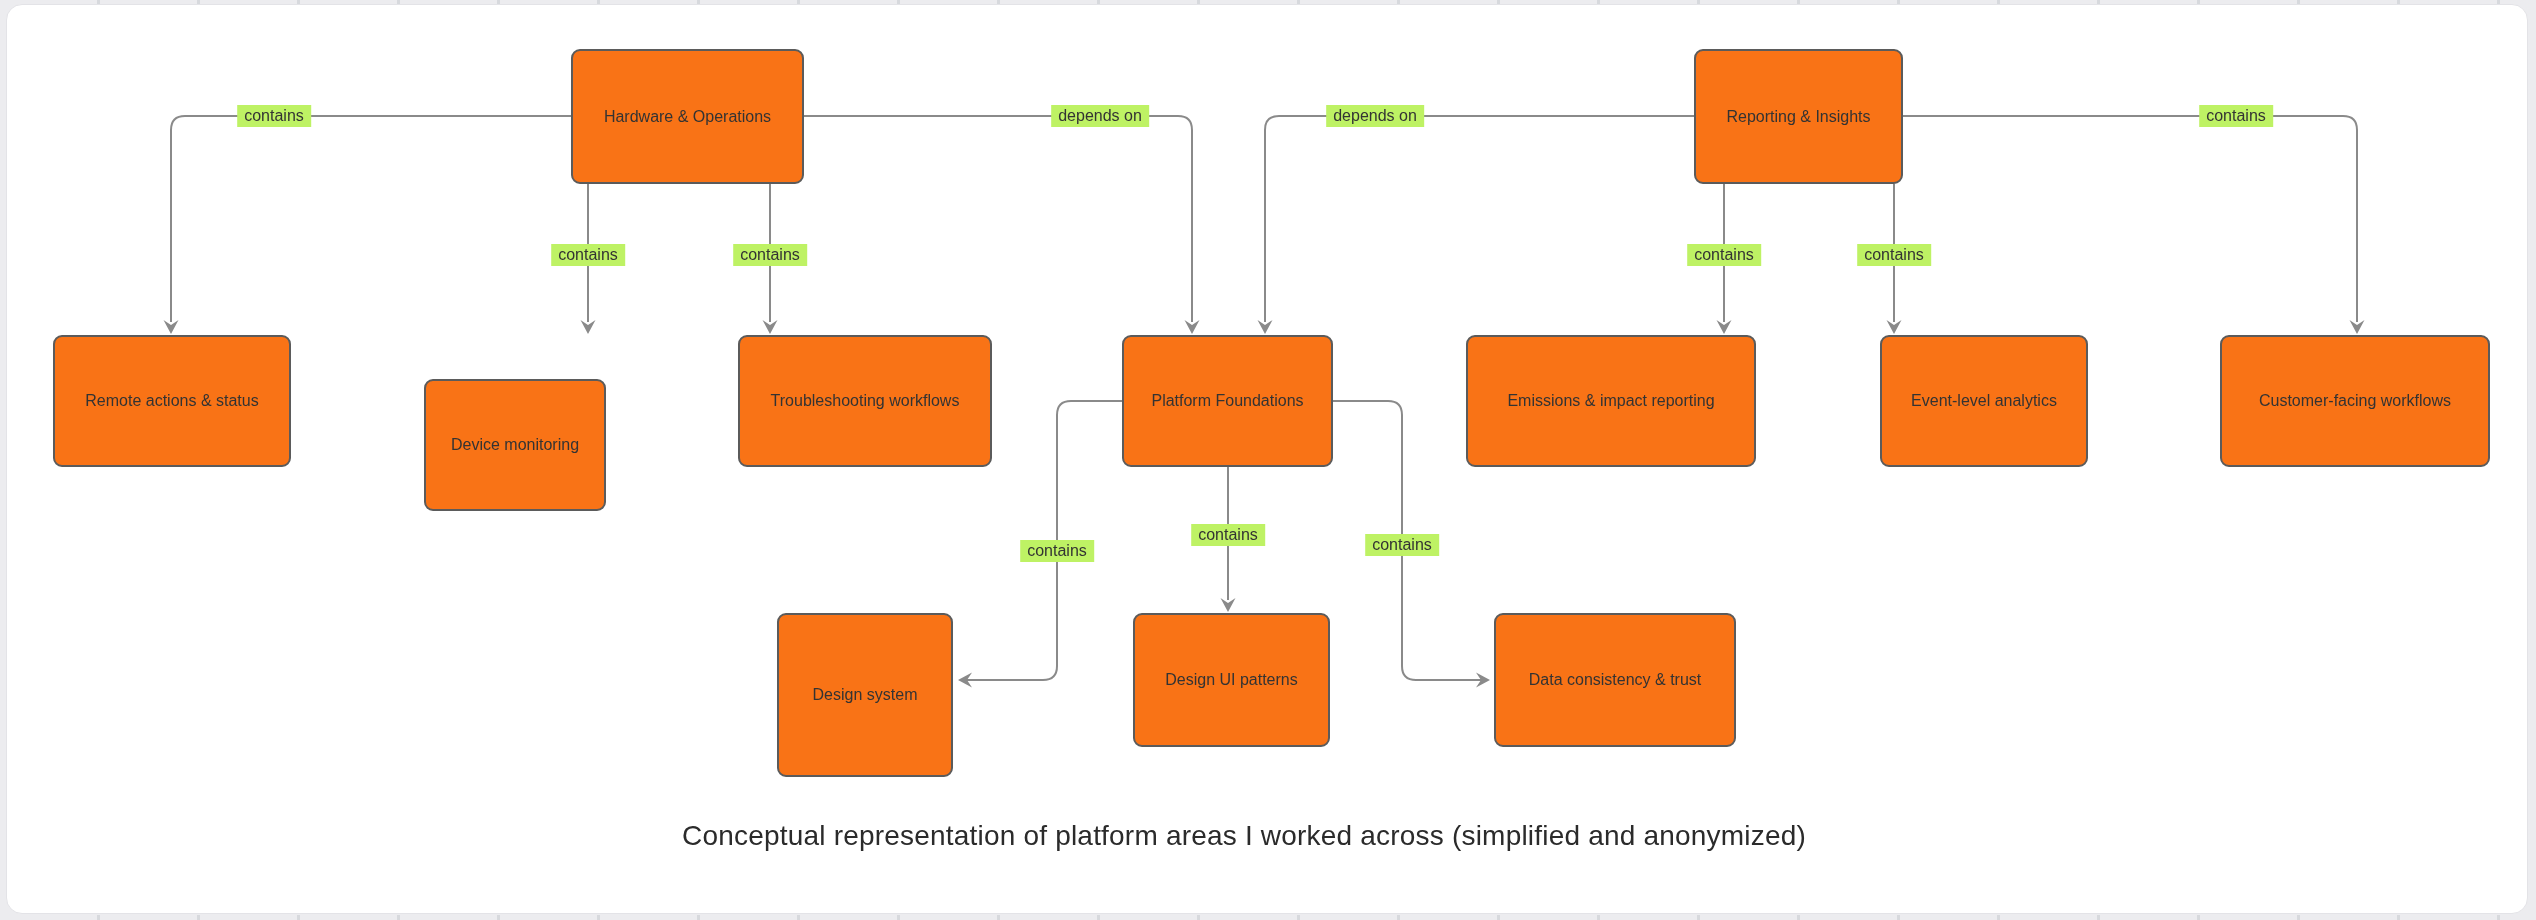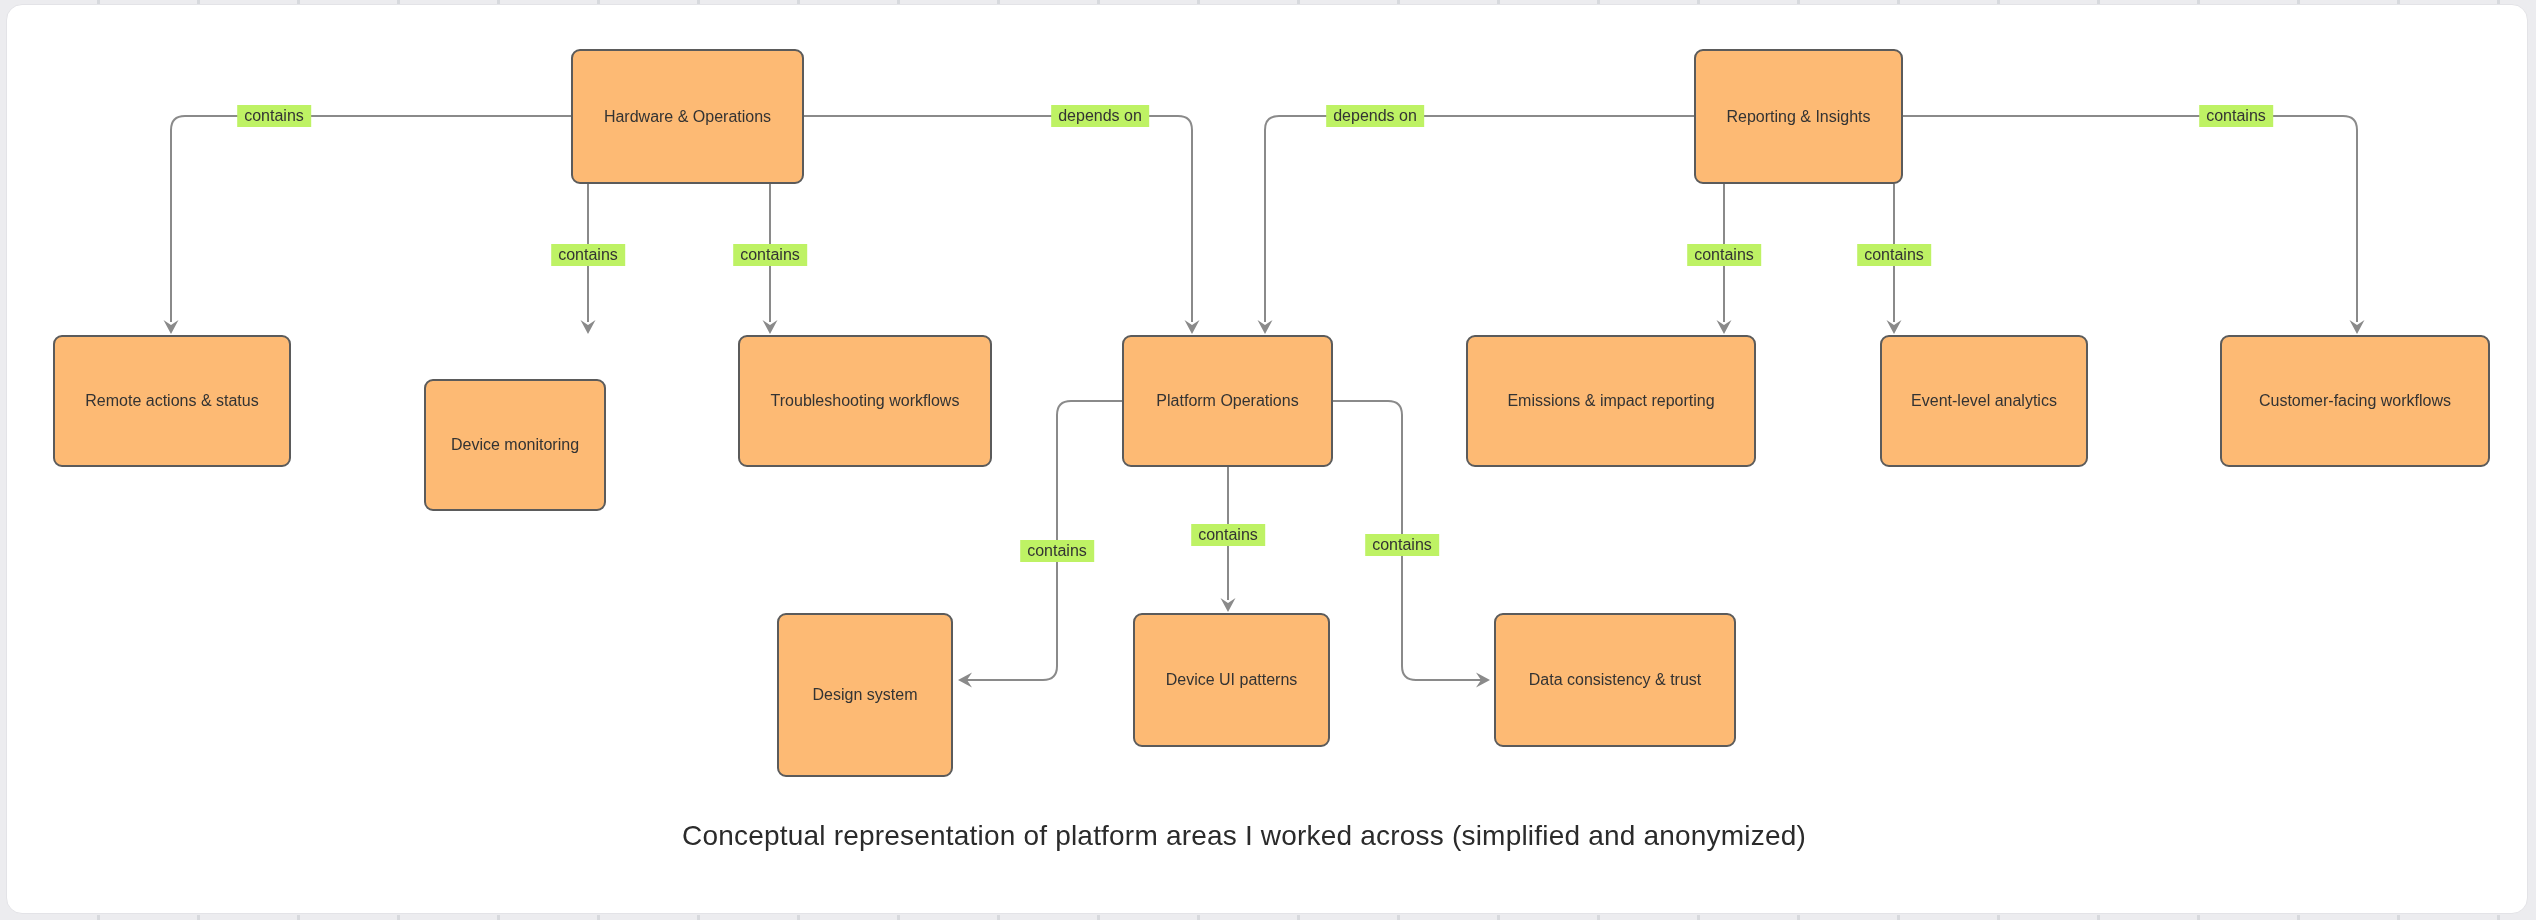--- a/index.html
+++ b/index.html
@@ -16,21 +16,21 @@
   .tick-strip.top{top:0;}
   .tick-strip.bottom{bottom:0;}
   .card{
     position:absolute;left:6px;top:4px;width:2522px;height:910px;
     background:#ffffff;border:1.5px solid #e3e3e7;border-radius:16px;
     box-sizing:border-box;
   }
   svg.edges{position:absolute;left:0;top:0;width:2536px;height:920px;}
   .node{
     position:absolute;box-sizing:border-box;
-    background:#fdba74;border:2px solid #5b5b5b;border-radius:9px;
+    background:#f97316;border:2px solid #5b5b5b;border-radius:9px;
     display:flex;align-items:center;justify-content:center;text-align:center;
     font-size:16px;color:#333333;padding:0 20px;line-height:1.25;
   }
   .edge-label{
     position:absolute;transform:translate(-50%,-50%);
     background:#bef264;padding:2px 7px;white-space:nowrap;
     font-size:16px;color:#333333;
   }
   .caption{
     position:absolute;left:612px;top:820px;width:1264px;
@@ -84,27 +84,27 @@
     <path d="M1476,672.5 L1490,680 L1476,687.5 L1481,680 Z"></path>
   </g>
 </svg>
 
 <div class="node" style="left:571px;top:49px;width:233px;height:135px;">Hardware &amp; Operations</div>
 <div class="node" style="left:1694px;top:49px;width:209px;height:135px;">Reporting &amp; Insights</div>
 
 <div class="node" style="left:53px;top:335px;width:238px;height:132px;">Remote actions &amp; status</div>
 <div class="node" style="left:424px;top:335px;width:182px;height:132px;margin-top:44px;">Device monitoring</div>
 <div class="node" style="left:738px;top:335px;width:254px;height:132px;">Troubleshooting workflows</div>
-<div class="node" style="left:1122px;top:335px;width:211px;height:132px;">Platform Operations</div>
+<div class="node" style="left:1122px;top:335px;width:211px;height:132px;">Platform Foundations</div>
 <div class="node" style="left:1466px;top:335px;width:290px;height:132px;">Emissions &amp; impact reporting</div>
 <div class="node" style="left:1880px;top:335px;width:208px;height:132px;">Event-level analytics</div>
 <div class="node" style="left:2220px;top:335px;width:270px;height:132px;">Customer-facing workflows</div>
 
 <div class="node" style="left:777px;top:613px;width:176px;height:164px;">Design system</div>
-<div class="node" style="left:1133px;top:613px;width:197px;height:134px;">Device UI patterns</div>
+<div class="node" style="left:1133px;top:613px;width:197px;height:134px;">Design UI patterns</div>
 <div class="node" style="left:1494px;top:613px;width:242px;height:134px;">Data consistency &amp; trust</div>
 
 <div class="edge-label" style="left:274px;top:116px;">contains</div>
 <div class="edge-label" style="left:588px;top:255px;">contains</div>
 <div class="edge-label" style="left:770px;top:255px;">contains</div>
 <div class="edge-label" style="left:1100px;top:116px;">depends on</div>
 <div class="edge-label" style="left:1375px;top:116px;">depends on</div>
 <div class="edge-label" style="left:1724px;top:255px;">contains</div>
 <div class="edge-label" style="left:1894px;top:255px;">contains</div>
 <div class="edge-label" style="left:2236px;top:116px;">contains</div>

